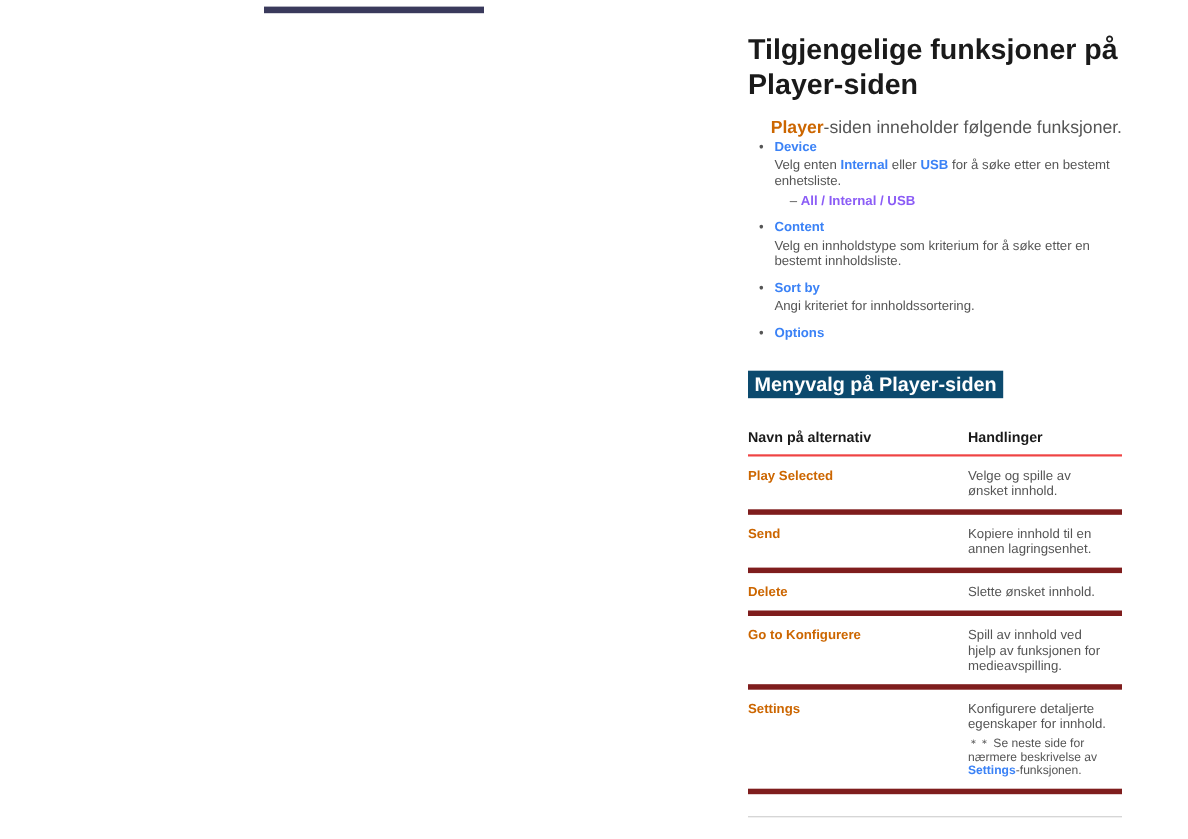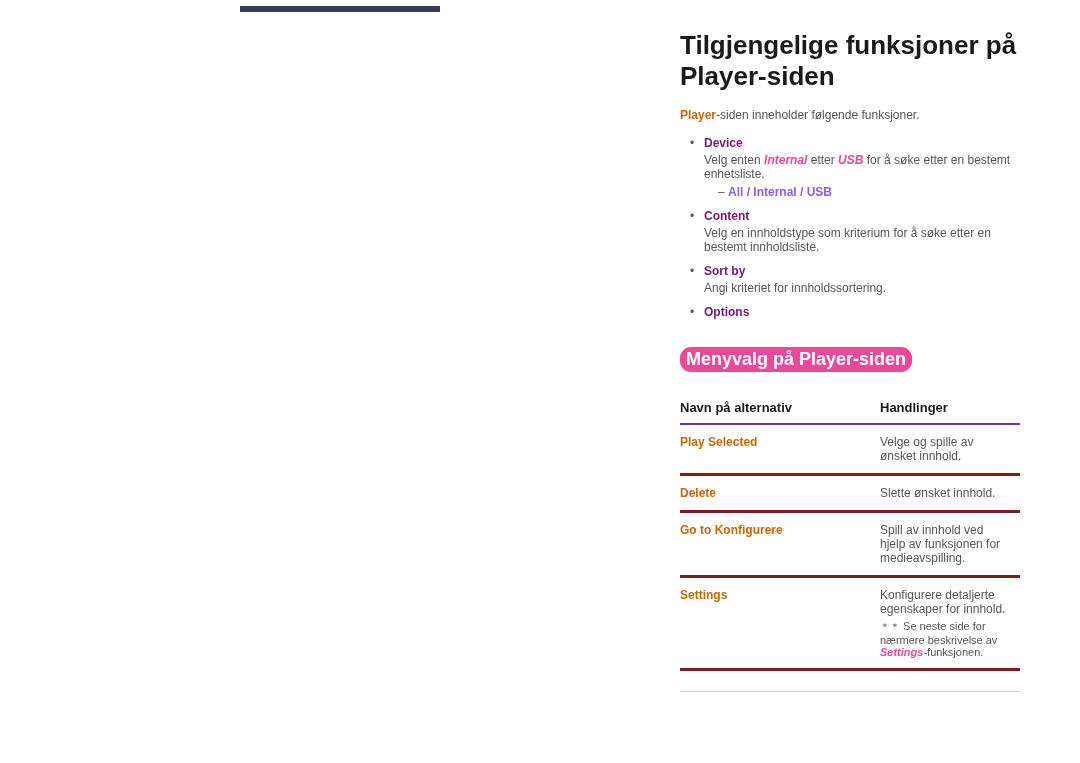--- a/index.html
+++ b/index.html
@@ -53,23 +53,23 @@
     .page-title {
       font-size: 26px;
       font-weight: bold;
       color: #1a1a1a;
       margin-bottom: 16px;
       line-height: 1.2;
     }
 
     
     .intro-text {
-      font-size: 12px;
-      color: #555;
-      margin-bottom: 14px;
+      font-size: 16px;
+      color: #555;
+      text-align: right;
     }
     .intro-text .highlight-orange {
       color: #cc6600;
       font-weight: bold;
     }
 
     
     .bullet-list {
       list-style: none;
       margin-left: 10px;
@@ -81,33 +81,32 @@
       font-size: 12px;
       color: #555;
     }
     .bullet-list > li::before {
       content: '•';
       position: absolute;
       left: 0;
       color: #555;
     }
     .bullet-item-title {
-      color: #701a75;
+      color: #3b82f6;
       font-weight: bold;
     }
     .bullet-item-desc {
       color: #555;
       font-size: 12px;
       margin-top: 3px;
       margin-left: 0;
     }
     .highlight-bold-orange {
-      color: #ec4899;
-      font-weight: bold;
-      font-style: italic;
+      color: #3b82f6;
+      font-weight: bold;
     }
     .sub-item {
       margin-top: 4px;
       margin-left: 14px;
       font-size: 12px;
       color: #555;
     }
     .sub-item::before {
       content: '– ';
       color: #555;
@@ -117,49 +116,48 @@
       font-weight: bold;
     }
 
     
     .section-heading-wrapper {
       margin-top: 28px;
       margin-bottom: 20px;
     }
     .section-heading {
       display: inline-block;
-      background: #ec4899;
+      background: #0c4a6e;
       color: #fff;
       font-size: 18px;
       font-weight: bold;
       padding: 2px 6px;
-      border-radius: 11px;
     }
 
     
     .content-table {
       width: 100%;
       border-collapse: collapse;
       font-size: 12px;
     }
     .content-table thead tr {
-      border-bottom: 2px solid #6d28d9;
+      border-bottom: 2px solid #ef4444;
     }
     .content-table thead th {
       text-align: left;
       font-weight: bold;
       font-size: 13px;
       color: #1a1a1a;
       padding: 8px 10px 8px 0;
     }
     .content-table thead th:first-child {
       width: 200px;
     }
     .content-table tbody tr {
-      border-bottom: 3px solid #7f1d1d;
+      border-bottom: 5px solid #7f1d1d;
     }
     .content-table tbody td {
       padding: 10px 10px 10px 0;
       vertical-align: top;
       color: #555;
       font-size: 12px;
     }
     .content-table tbody td:first-child {
       color: #cc6600;
       font-weight: bold;
@@ -197,21 +195,21 @@
 
     <p class="intro-text">
       <span class="highlight-orange">Player</span><span>-siden inneholder følgende funksjoner.</span>
     </p>
 
     <ul class="bullet-list">
 
       <li>
         <span class="bullet-item-title">Device</span>
         <div class="bullet-item-desc">
-          <span>Velg enten </span><span class="highlight-bold-orange">Internal</span><span> etter </span><span class="highlight-bold-orange">USB</span><span> for å søke etter en bestemt enhetsliste.</span>
+          <span>Velg enten </span><span class="highlight-bold-orange">Internal</span><span> eller </span><span class="highlight-bold-orange">USB</span><span> for å søke etter en bestemt enhetsliste.</span>
         </div>
         <div class="sub-item">
           <span class="link-style">All / Internal / USB</span>
         </div>
       </li>
 
       <li>
         <span class="bullet-item-title">Content</span>
         <div class="bullet-item-desc">Velg en innholdstype som kriterium for å søke etter en bestemt innholdsliste.</div>
       </li>
@@ -238,20 +236,24 @@
           <th>Handlinger</th>
         </tr>
       </thead>
       <tbody>
 
         <tr>
           <td>Play Selected</td>
           <td>Velge og spille av ønsket innhold.</td>
         </tr>
 
+        <tr>
+          <td>Send</td>
+          <td>Kopiere innhold til en annen lagringsenhet.</td>
+        </tr>
 
         <tr>
           <td>Delete</td>
           <td>Slette ønsket innhold.</td>
         </tr>
 
         <tr>
           <td>Go to Konfigurere</td>
           <td>Spill av innhold ved hjelp av funksjonen for medieavspilling.</td>
         </tr>

